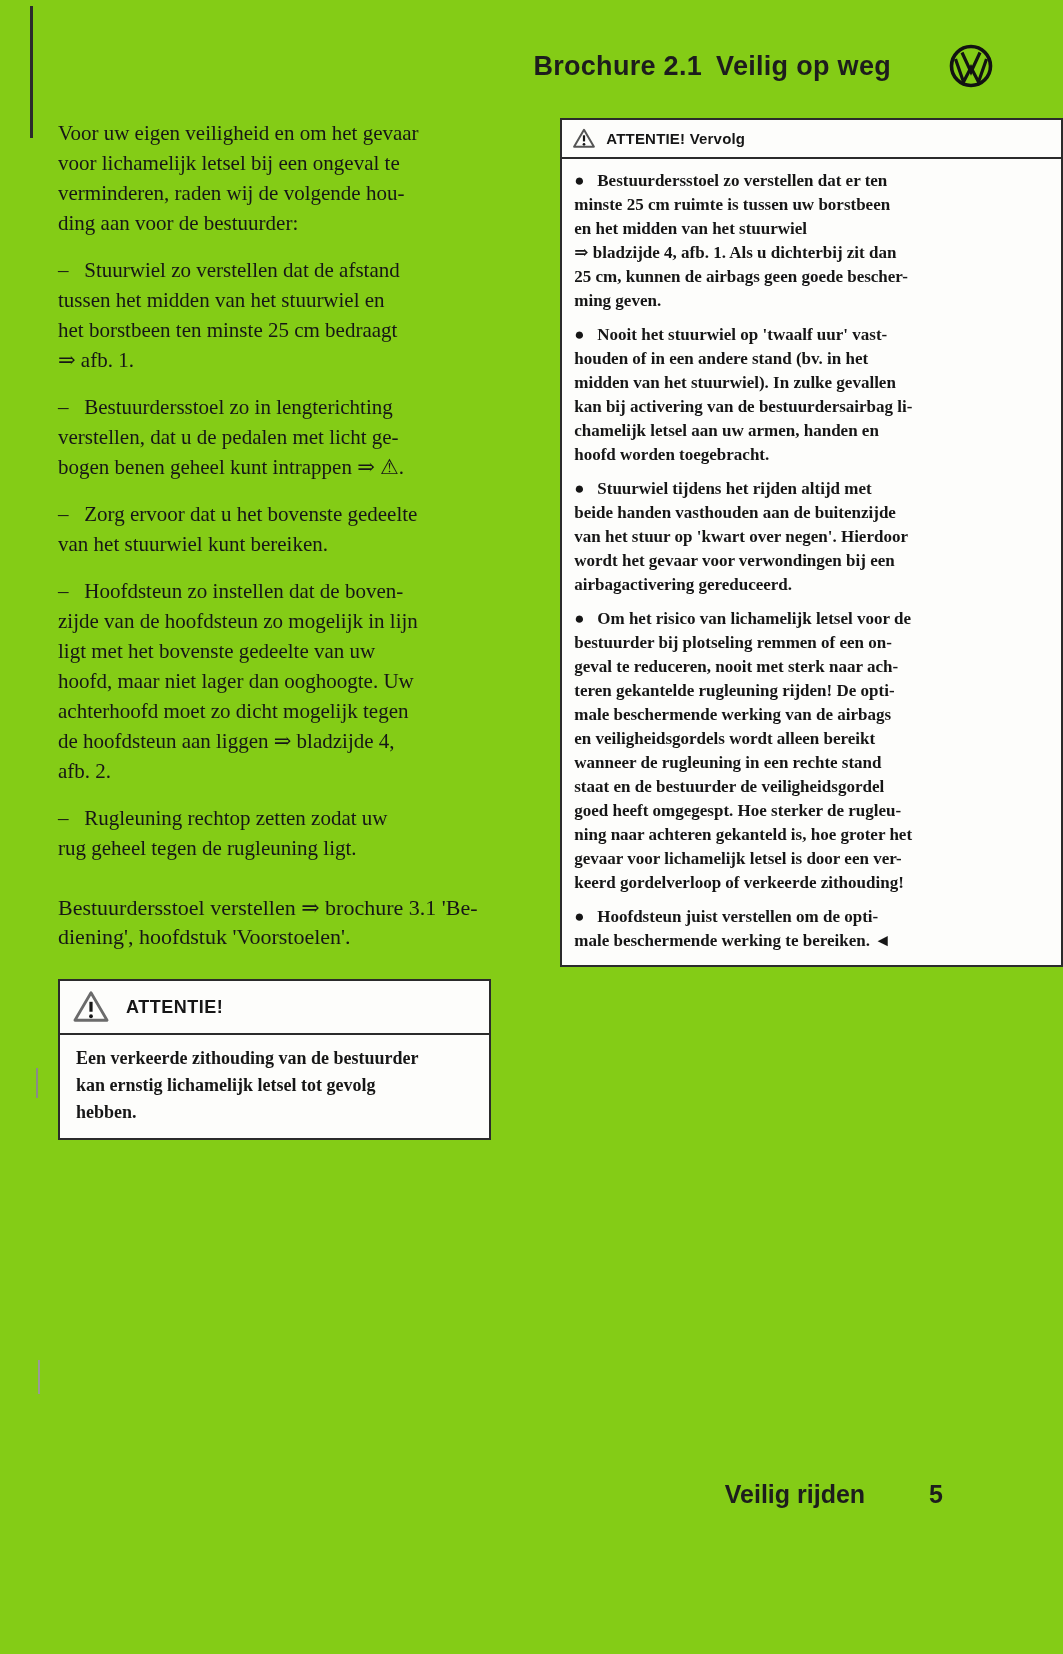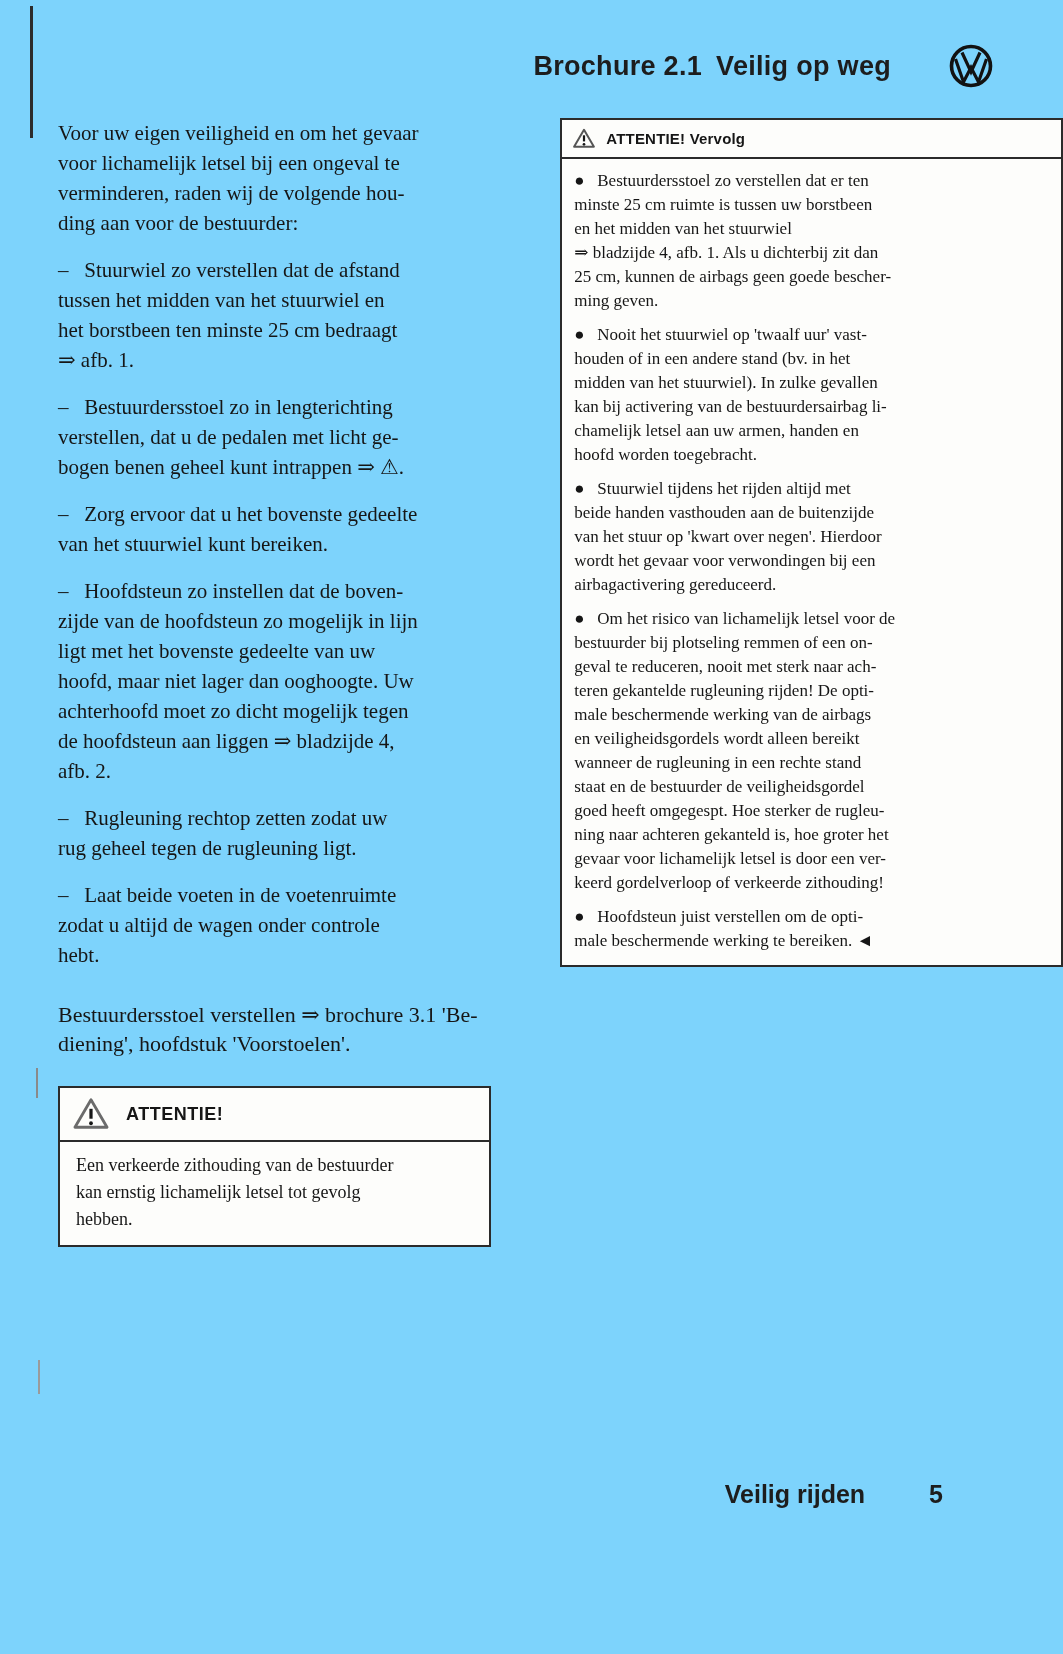--- a/index.html
+++ b/index.html
@@ -1,19 +1,19 @@
 <!DOCTYPE html>
 <html><head>
 <meta charset="utf-8">
 <style>
   html,body{margin:0;padding:0;background:#e8e8e6;}
   .page{
     position:relative;
     width:1063px;height:1654px;
-    background:#7dd3fc;
+    background:#84cc16;
     overflow:hidden;
     font-family:"Liberation Serif","DejaVu Serif",serif;
     color:#161616;
   }
   
   .artifact{position:absolute;background:#2c2c2c;}
   .artifact.a1{left:30px;top:6px;width:3px;height:132px;}
   .artifact.a2{left:36px;top:1068px;width:2px;height:30px;background:#8a8a8a;}
   .artifact.a3{left:38px;top:1360px;width:2px;height:34px;background:#9a9a9a;}
 
@@ -49,21 +49,21 @@
   .wb-left{width:429px;margin-top:28px;}
   .wb-header{
     display:flex;align-items:center;
     padding:9px 12px;border-bottom:2px solid #2b2b2b;
     font-family:"Liberation Sans","DejaVu Sans",sans-serif;font-weight:700;
   }
   .wb-left .wb-header{font-size:18px;letter-spacing:.5px;}
   .wb-left .wb-header .tri{width:38px;height:34px;margin-right:16px;}
   .wb-right .wb-header{font-size:15px;padding:8px 10px;letter-spacing:.2px;}
   .wb-right .wb-header .tri{width:24px;height:21px;margin-right:10px;}
-  .wb-body{padding:10px 10px 12px 12px;font-weight:400;}
+  .wb-body{padding:10px 10px 12px 12px;font-weight:700;}
   .wb-left .wb-body{font-size:18px;line-height:27px;white-space:pre-line;padding-left:16px;}
   .wb-right .wb-body p{
     white-space:pre-line;margin:0 0 10px 0;
     font-size:17px;line-height:24px;
   }
   .wb-right .wb-body p:last-child{margin-bottom:0;}
 
   
   .footer{
     position:absolute;top:1480px;right:8px;left:0;
@@ -114,23 +114,20 @@
 van het stuurwiel kunt bereiken.</p>
       <p class="body-par">–  Hoofdsteun zo instellen dat de boven-
 zijde van de hoofdsteun zo mogelijk in lijn
 ligt met het bovenste gedeelte van uw
 hoofd, maar niet lager dan ooghoogte. Uw
 achterhoofd moet zo dicht mogelijk tegen
 de hoofdsteun aan liggen ⇒ bladzijde 4,
 afb. 2.</p>
       <p class="body-par">–  Rugleuning rechtop zetten zodat uw
 rug geheel tegen de rugleuning ligt.</p>
-      <p class="body-par">–  Laat beide voeten in de voetenruimte
-zodat u altijd de wagen onder controle
-hebt.</p>
       <p class="note">Bestuurdersstoel verstellen ⇒ brochure 3.1 'Be-
 diening', hoofdstuk 'Voorstoelen'.</p>
 
       <div class="warning-box wb-left">
         <div class="wb-header">
           <span class="tri">
             <svg viewBox="0 0 40 36" width="38" height="34">
               <path d="M20 3 L37 32 L3 32 Z" fill="none" stroke="#6b6b6b" stroke-width="3" stroke-linejoin="round"></path>
               <line x1="20" y1="12.5" x2="20" y2="23" stroke="#161616" stroke-width="3.4"></line>
               <circle cx="20" cy="27.8" r="2" fill="#161616"></circle>

